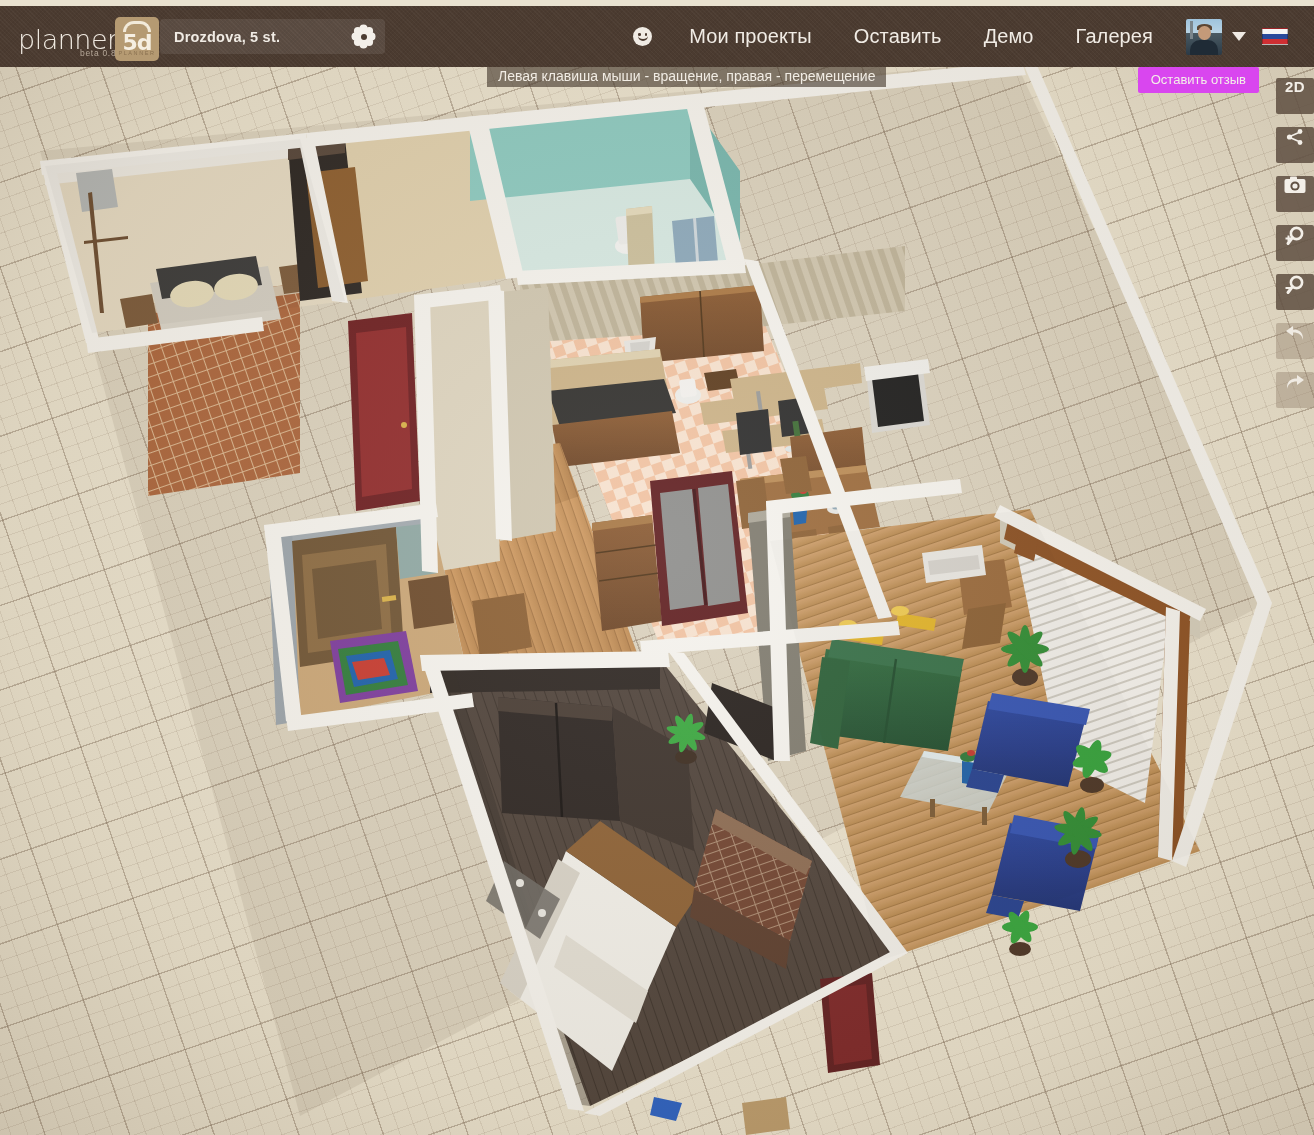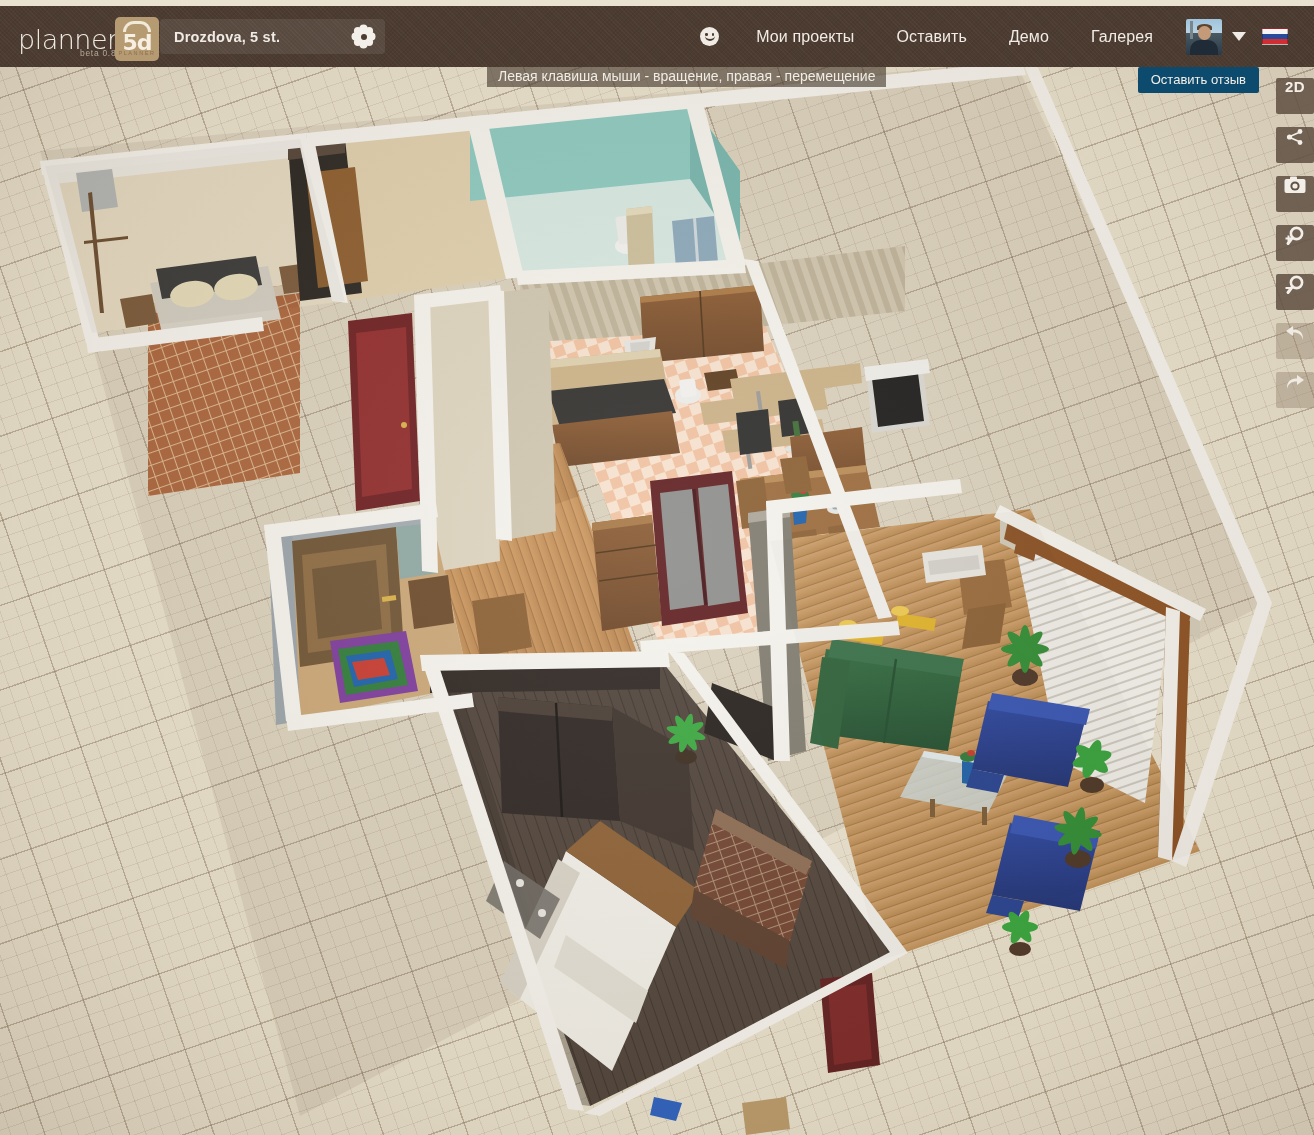--- a/index.html
+++ b/index.html
@@ -70,21 +70,21 @@
       -5.6px -5.6px 0 -5.5px #f3efe9, 5.6px -5.6px 0 -5.5px #f3efe9,
       -5.6px 5.6px 0 -5.5px #f3efe9, 5.6px 5.6px 0 -5.5px #f3efe9;
   }
   .gear-ic::after {
     content: ""; position: absolute; left: 6.5px; top: 6.5px;
     width: 6px; height: 6px; border-radius: 50%; background: #4b3b30;
   }
 
   #nav { position: absolute; right: 8px; top: 0; height: 61px; display: flex; align-items: center; }
   .nav-link {
-    color: #f1ece5; font-size: 16px; padding: 0 21px; cursor: pointer;
+    color: #f1ece5; font-size: 20px; padding: 0 21px; cursor: pointer;
     white-space: nowrap; letter-spacing: 0.1px;
   }
   .smiley-ic {
     width: 19px; height: 19px; border-radius: 50%; background: #f0ebe4;
     position: relative; margin: 0 16px 0 6px; cursor: pointer;
   }
   .smiley-ic i { position: absolute; width: 2.6px; height: 2.6px; border-radius: 50%; background: #4b3b30; top: 6px; }
   .smiley-ic i.l { left: 5px; } .smiley-ic i.r { right: 5px; }
   .smiley-ic u {
     position: absolute; left: 4.5px; top: 8px; width: 10px; height: 6px;
@@ -144,21 +144,21 @@
   
   #hint {
     position: absolute; left: 487px; top: 5px; height: 21px;
     background: rgba(68,55,44,0.62); color: #f1ece4;
     font-size: 14px; line-height: 21px; padding: 0 11px;
     white-space: nowrap; z-index: 20;
   }
   
   #feedback {
     position: absolute; right: 55px; top: 6px; height: 26px;
-    background: #0c4a6e; color: #f4efe8; font-size: 13px;
+    background: #d946ef; color: #f4efe8; font-size: 13px;
     line-height: 26px; padding: 0 13px; cursor: pointer;
     border-radius: 2px; white-space: nowrap; z-index: 20;
   }
 
   
   #toolbar { position: absolute; right: 0; top: 17px; width: 46px; z-index: 20; }
   .tb {
     width: 38px; height: 36px; margin: 0 0 13px 8px;
     background: rgba(98,82,68,0.88); cursor: pointer;
     display: flex; justify-content: center;

